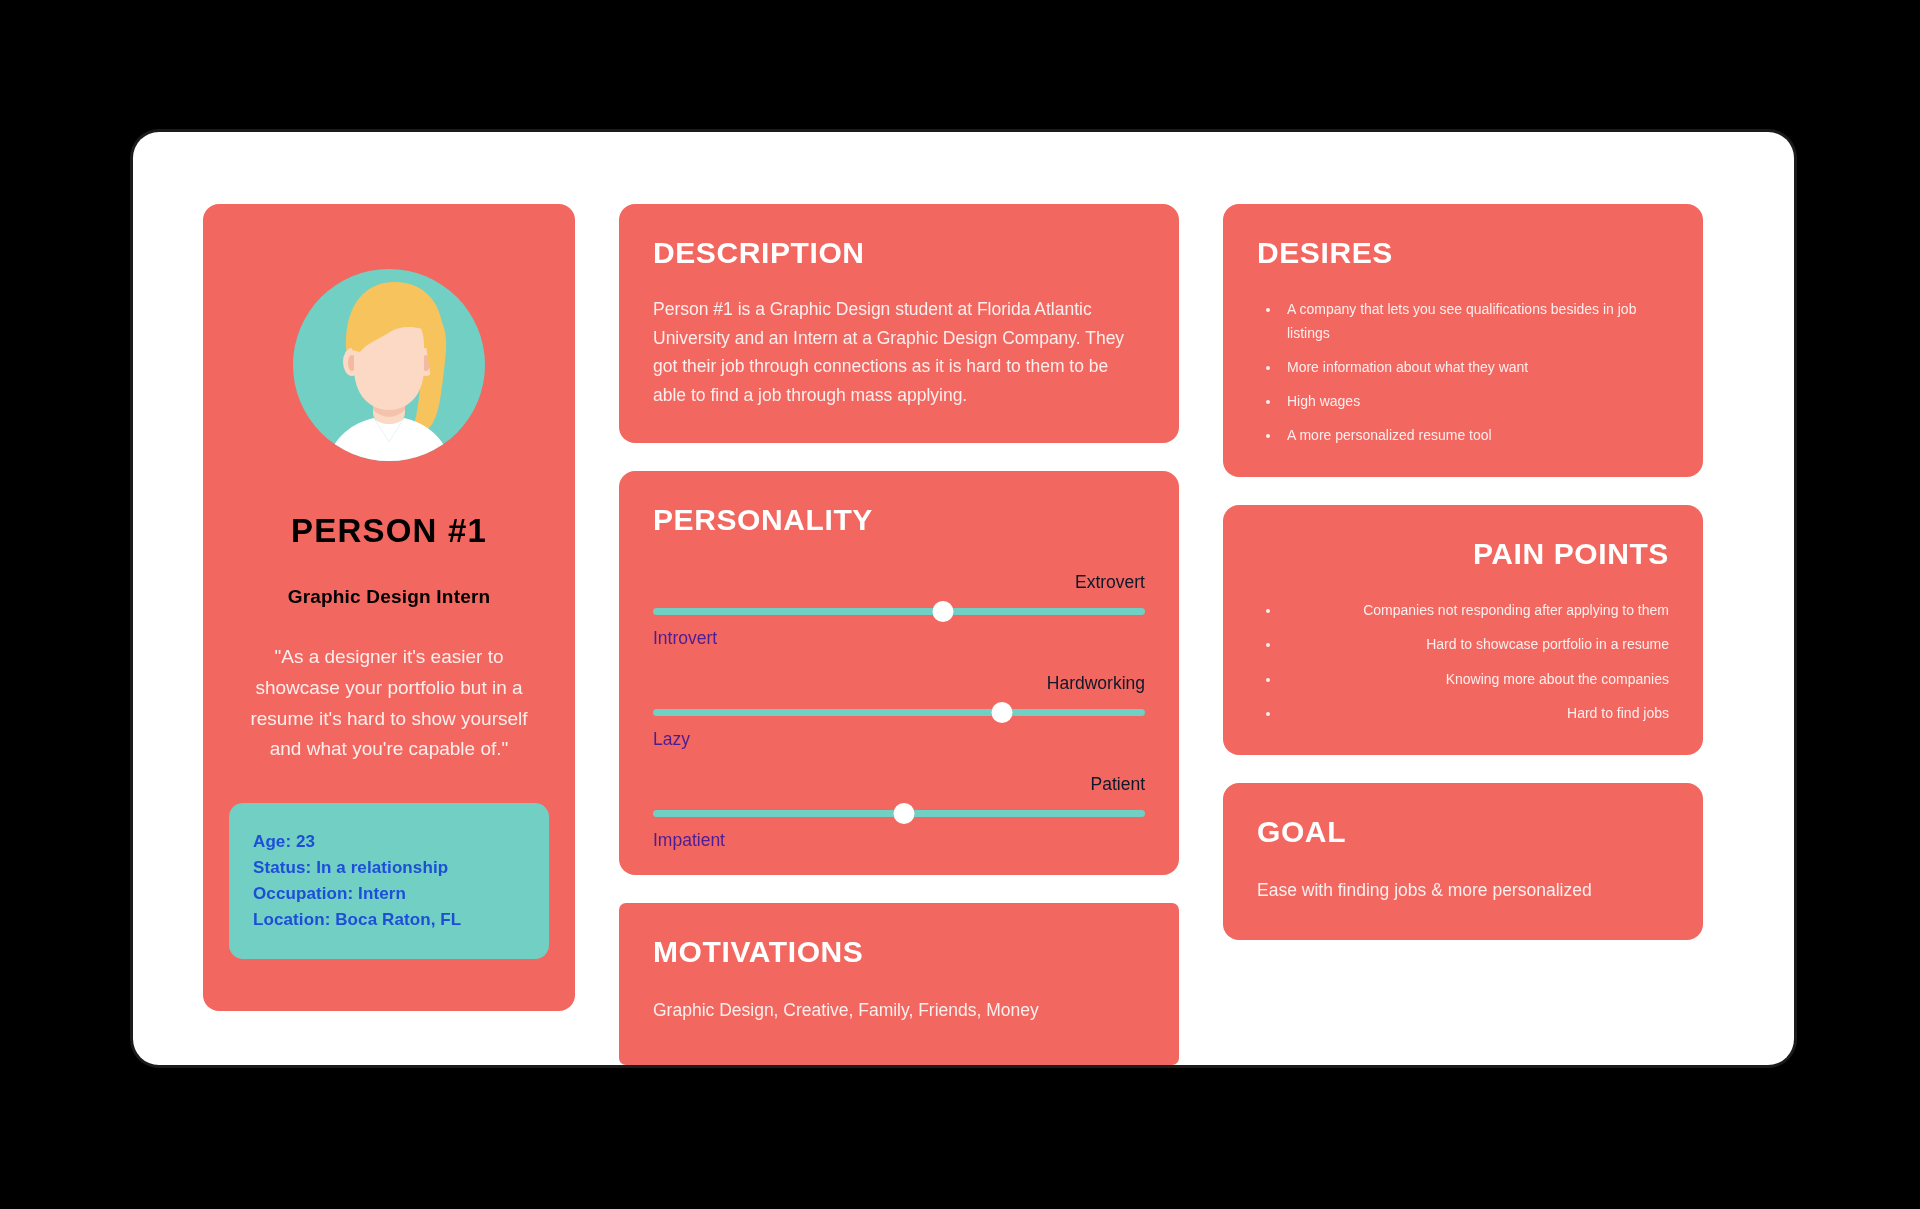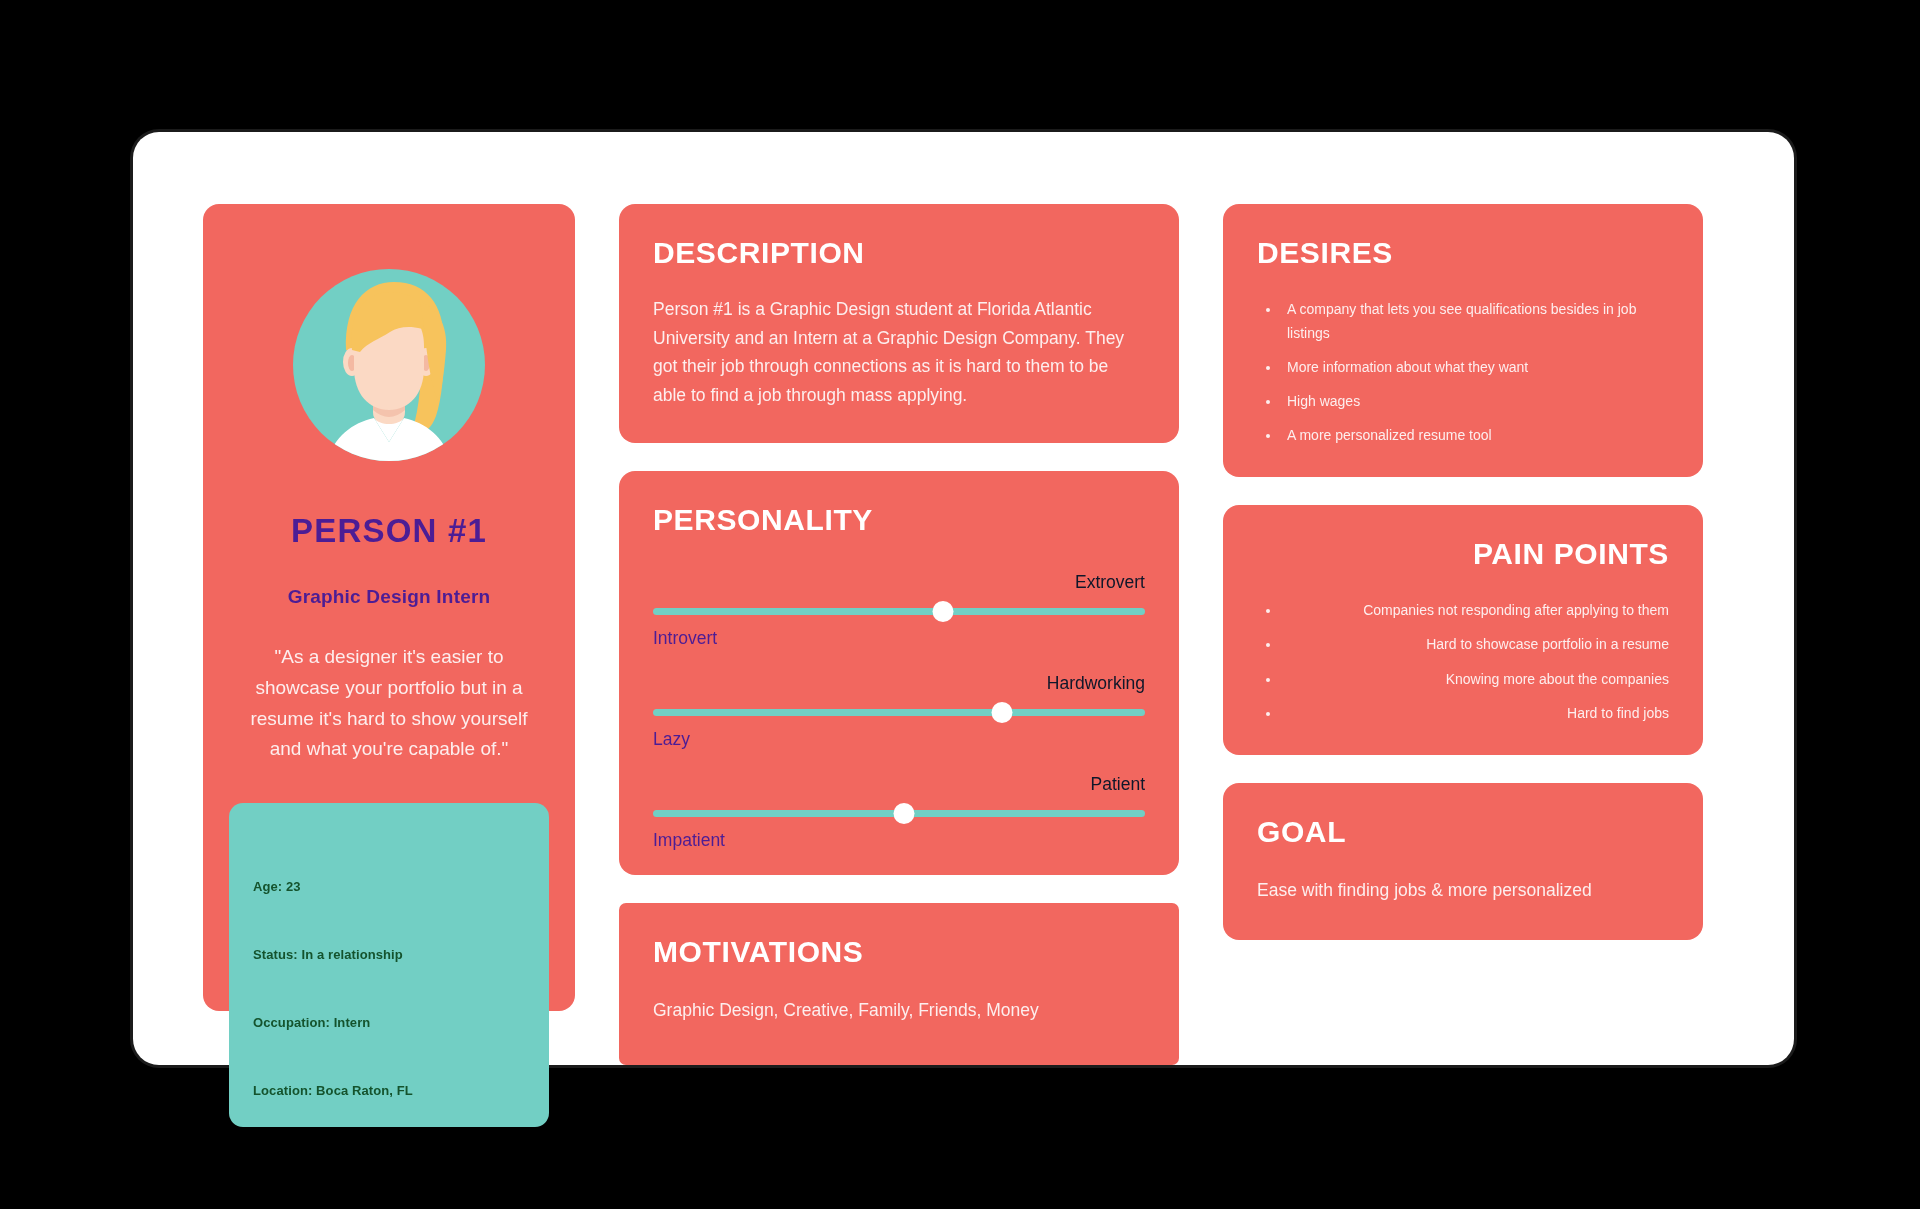--- a/index.html
+++ b/index.html
@@ -80,29 +80,29 @@
 
   .avatar-wrap {
     width: 238px;
     height: 238px;
     position: relative;
     margin-top: 12px;
     margin-bottom: 24px;
   }
 
   .persona-name {
-    color: #4c1d95;
+    color: #000000;
     font-size: 33px;
     font-weight: bold;
     letter-spacing: 1.2px;
     margin-top: 4px;
   }
 
   .persona-role {
-    color: #4c1d95;
+    color: #000000;
     font-size: 19px;
     font-weight: bold;
     margin-top: 36px;
     letter-spacing: 0.2px;
   }
 
   .persona-quote {
     color: #fdeeee;
     font-size: 19px;
     line-height: 1.62;
@@ -113,26 +113,25 @@
 
   .info-box {
     background: #72cfc4;
     border-radius: 14px;
     width: 100%;
     margin-top: 38px;
     padding: 26px 22px 26px 24px;
   }
 
   .info-line {
-    color: #14532d;
-    font-size: 13px;
+    color: #1d4ed8;
+    font-size: 17px;
     font-weight: bold;
     line-height: 1.53;
     letter-spacing: 0.1px;
-    margin-top: 48px;
   }
 
   
   .col-mid {
     flex: 1 1 auto;
     display: flex;
     flex-direction: column;
     gap: 28px;
     max-width: 560px;
   }

